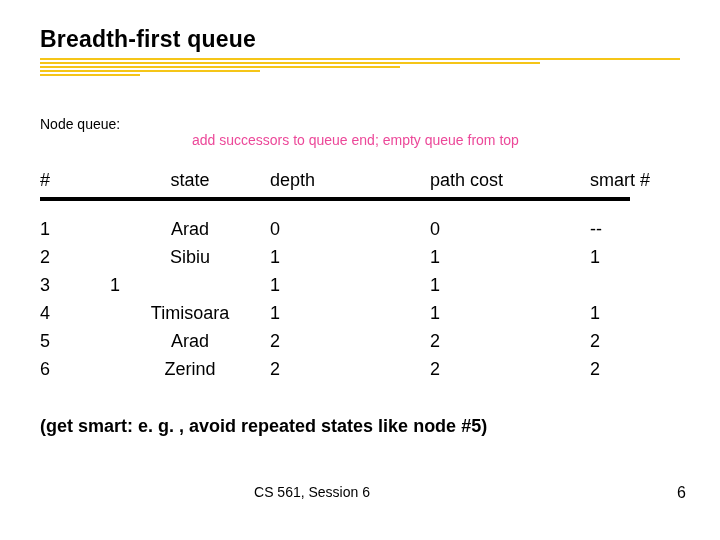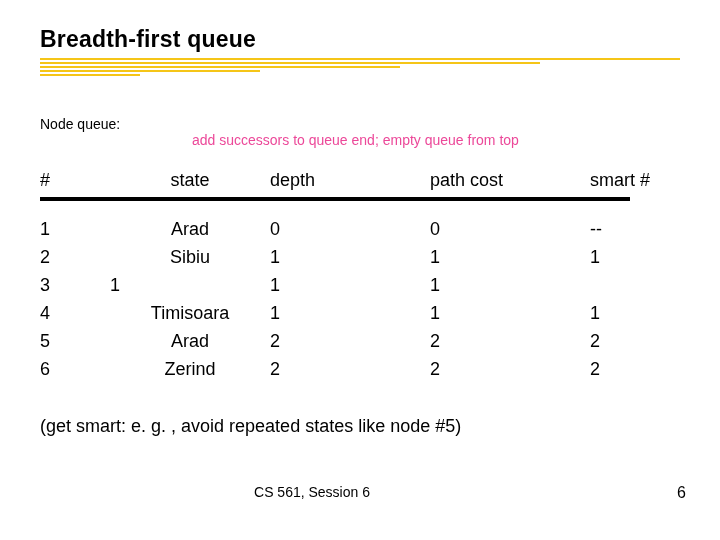--- a/index.html
+++ b/index.html
@@ -84,20 +84,21 @@
   .col-state  { width: 160px; text-align: center; }
   .col-depth  { width: 160px; }
   .col-cost   { width: 160px; }
   .col-parent { width: 90px; }
 
   .hint {
     position: absolute;
     top: 416px;
     left: 40px;
     font-size: 18px;
+    font-weight: bold;
   }
   .footer {
     position: absolute;
     bottom: 40px;
     width: 624px;
     text-align: center;
     font-size: 14px;
     color: #000;
   }
   .pagenum {

